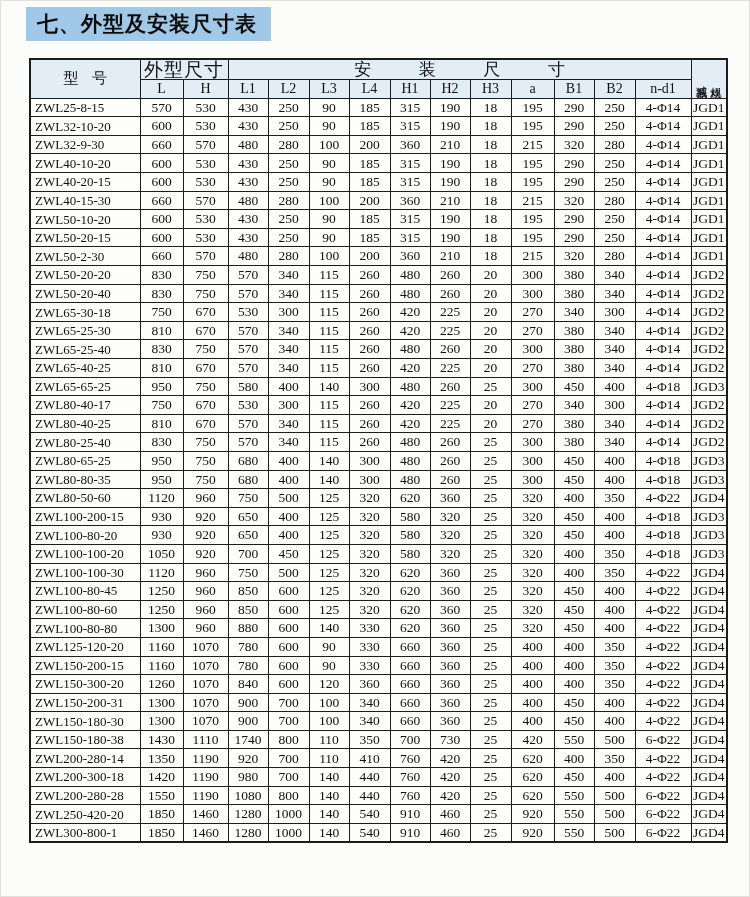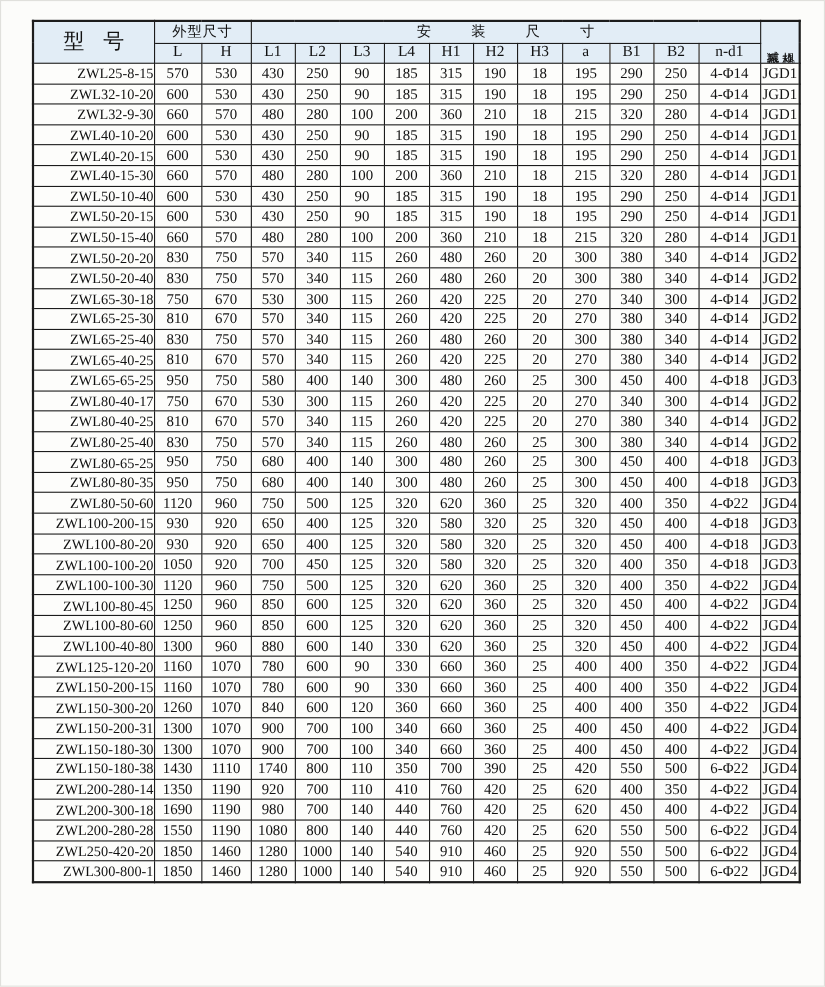--- a/index.html
+++ b/index.html
@@ -51,46 +51,47 @@
     line-height:1;
   }
   .dims thead tr.grp th{height:18.5px;}
   .dims td{
     height:17.6px;
     font-size:13.5px;
     line-height:1;
     background:#fdfdfb;
   }
   .dims td.model{
-    text-align:right;
+    text-align:left;
     padding-left:4px;
     font-size:13px;
   }
-  .sp-model{letter-spacing:0.9em;margin-right:-0.9em;font-size:19px;}
-  .sp-install{letter-spacing:2.8em;margin-right:-2.8em;font-size:13px;}
-  .sp-outline{letter-spacing:0.05em;font-size:13px;}
+  .sp-model{letter-spacing:0.9em;margin-right:-0.9em;font-size:15px;}
+  .sp-install{letter-spacing:2.8em;margin-right:-2.8em;font-size:17px;}
+  .sp-outline{letter-spacing:0.05em;font-size:19px;}
   th.damper-h .wrap{
     display:flex;
     justify-content:center;
     align-items:center;
     gap:2px;
     height:100%;
   }
   .vt{
     writing-mode:vertical-rl;
     text-orientation:upright;
     font-size:11.5px;
     line-height:1.05;
     letter-spacing:1px;
   }
 </style>
 </head>
 <body>
 
 <div class="page">
+  <div class="title">七、外型及安装尺寸表</div>
 
   <table class="dims">
     <colgroup>
       <col style="width:110px">
       <col style="width:43px">
       <col style="width:45px">
       <col style="width:40px">
       <col style="width:41px">
       <col style="width:40px">
       <col style="width:41px">
@@ -228,21 +229,21 @@
           <td>360</td>
           <td>210</td>
           <td>18</td>
           <td>215</td>
           <td>320</td>
           <td>280</td>
           <td>4-Φ14</td>
           <td>JGD1</td>
         </tr>
         <tr>
-          <td class="model">ZWL50-10-40</td>
+          <td class="model">ZWL50-10-20</td>
           <td>600</td>
           <td>530</td>
           <td>430</td>
           <td>250</td>
           <td>90</td>
           <td>185</td>
           <td>315</td>
           <td>190</td>
           <td>18</td>
           <td>195</td>
@@ -262,21 +263,21 @@
           <td>315</td>
           <td>190</td>
           <td>18</td>
           <td>195</td>
           <td>290</td>
           <td>250</td>
           <td>4-Φ14</td>
           <td>JGD1</td>
         </tr>
         <tr>
-          <td class="model">ZWL50-15-40</td>
+          <td class="model">ZWL50-2-30</td>
           <td>660</td>
           <td>570</td>
           <td>480</td>
           <td>280</td>
           <td>100</td>
           <td>200</td>
           <td>360</td>
           <td>210</td>
           <td>18</td>
           <td>215</td>
@@ -602,21 +603,21 @@
           <td>620</td>
           <td>360</td>
           <td>25</td>
           <td>320</td>
           <td>450</td>
           <td>400</td>
           <td>4-Φ22</td>
           <td>JGD4</td>
         </tr>
         <tr>
-          <td class="model">ZWL100-40-80</td>
+          <td class="model">ZWL100-80-80</td>
           <td>1300</td>
           <td>960</td>
           <td>880</td>
           <td>600</td>
           <td>140</td>
           <td>330</td>
           <td>620</td>
           <td>360</td>
           <td>25</td>
           <td>320</td>
@@ -712,21 +713,21 @@
         </tr>
         <tr>
           <td class="model">ZWL150-180-38</td>
           <td>1430</td>
           <td>1110</td>
           <td>1740</td>
           <td>800</td>
           <td>110</td>
           <td>350</td>
           <td>700</td>
-          <td>390</td>
+          <td>730</td>
           <td>25</td>
           <td>420</td>
           <td>550</td>
           <td>500</td>
           <td>6-Φ22</td>
           <td>JGD4</td>
         </tr>
         <tr>
           <td class="model">ZWL200-280-14</td>
           <td>1350</td>
@@ -739,21 +740,21 @@
           <td>420</td>
           <td>25</td>
           <td>620</td>
           <td>400</td>
           <td>350</td>
           <td>4-Φ22</td>
           <td>JGD4</td>
         </tr>
         <tr>
           <td class="model">ZWL200-300-18</td>
-          <td>1690</td>
+          <td>1420</td>
           <td>1190</td>
           <td>980</td>
           <td>700</td>
           <td>140</td>
           <td>440</td>
           <td>760</td>
           <td>420</td>
           <td>25</td>
           <td>620</td>
           <td>450</td>

